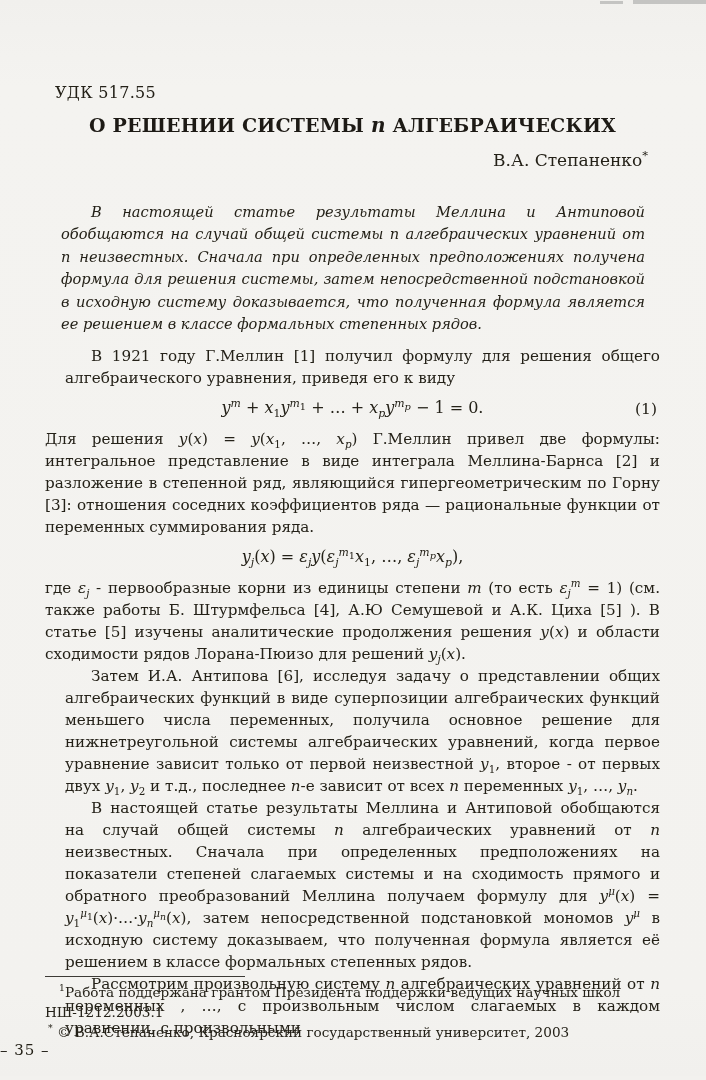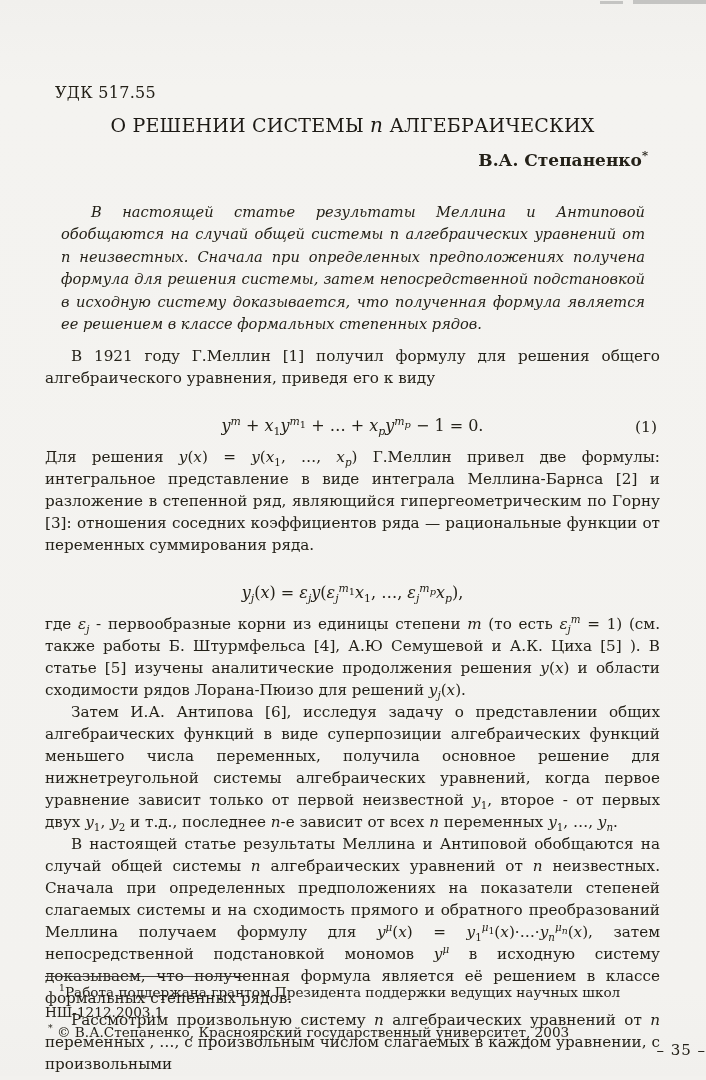--- a/index.html
+++ b/index.html
@@ -20,61 +20,61 @@
   .artifact.a1 { left: 600px; top: 1px; width: 23px; height: 3px; }
   .artifact.a2 { left: 633px; top: 0;   width: 73px; height: 4px; }
 
   .content { padding: 83px 46px 0 45px; }
 
   .udk { margin-left: 10px; font-size: 16px; letter-spacing: .3px; }
 
   .title {
     margin-top: 12px;
     text-align: center;
-    font-weight: 400;
+    font-weight: 700;
     font-size: 19px;
     line-height: 23px;
     letter-spacing: .2px;
     color: #1d1a15;
   }
   .title i { font-size: 20px; }
 
   .author {
     margin-top: 13px;
     margin-right: 12px;
     text-align: right;
-    font-weight: 700;
+    font-weight: 400;
     font-size: 17px;
   }
 
   .abstract {
     margin: 31px 15px 0 16px;
     font-style: italic;
     font-size: 14.6px;
     line-height: 22.4px;
     text-align: justify;
     text-indent: 30px;
   }
 
   .body-text {
     margin-top: 10px;
     font-size: 15.2px;
     line-height: 22px;
     text-align: justify;
   }
   .body-text p { margin: 0; }
-  .body-text p.indent { text-indent: 26px; }
+  .body-text p.indent { text-indent: 26px; margin-left: 20px; }
 
   sup { font-size: 68%; line-height: 0; }
   sub { font-size: 68%; line-height: 0; }
   sup sub, sub sup { font-size: 90%; }
 
   .equation {
     position: relative;
-    margin: 25px 0 8px 0;
+    margin: 7px 0 8px 0;
     text-align: center;
     font-size: 16px;
     line-height: 24px;
   }
   .eq-number { position: absolute; right: 3px; top: 1px; font-size: 15.5px; }
 
   .footnote-block {
     position: absolute;
     left: 45px; right: 46px;
     top: 976px;
@@ -87,21 +87,21 @@
     margin-bottom: 5px;
   }
   .fn { margin: 0; }
   .fn.fn-grant { text-indent: 14px; }
   .fn.fn-copyright { text-indent: 3px; }
 
   .page-number {
     position: absolute;
     left: 0; width: 706px;
     top: 1041px;
-    text-align: right;
+    text-align: left;
     font-size: 15px;
     letter-spacing: 1px;
   }
 </style>
 </head>
 <body>
 
 <div class="page">
 
   <div class="artifact a1"></div>

